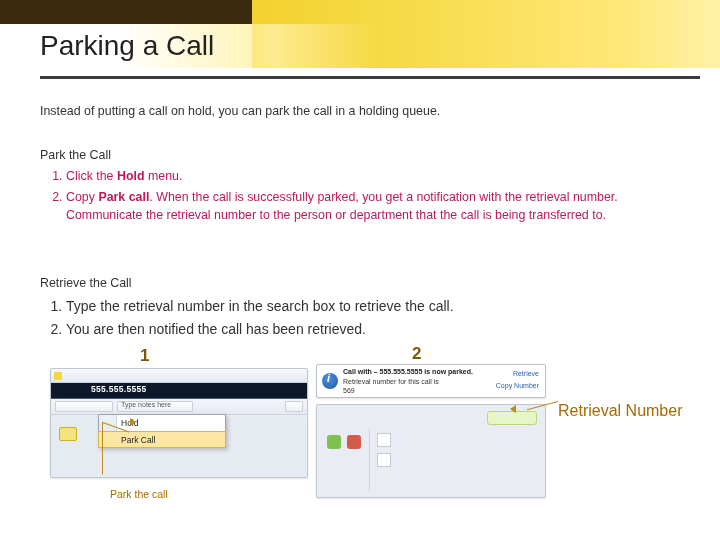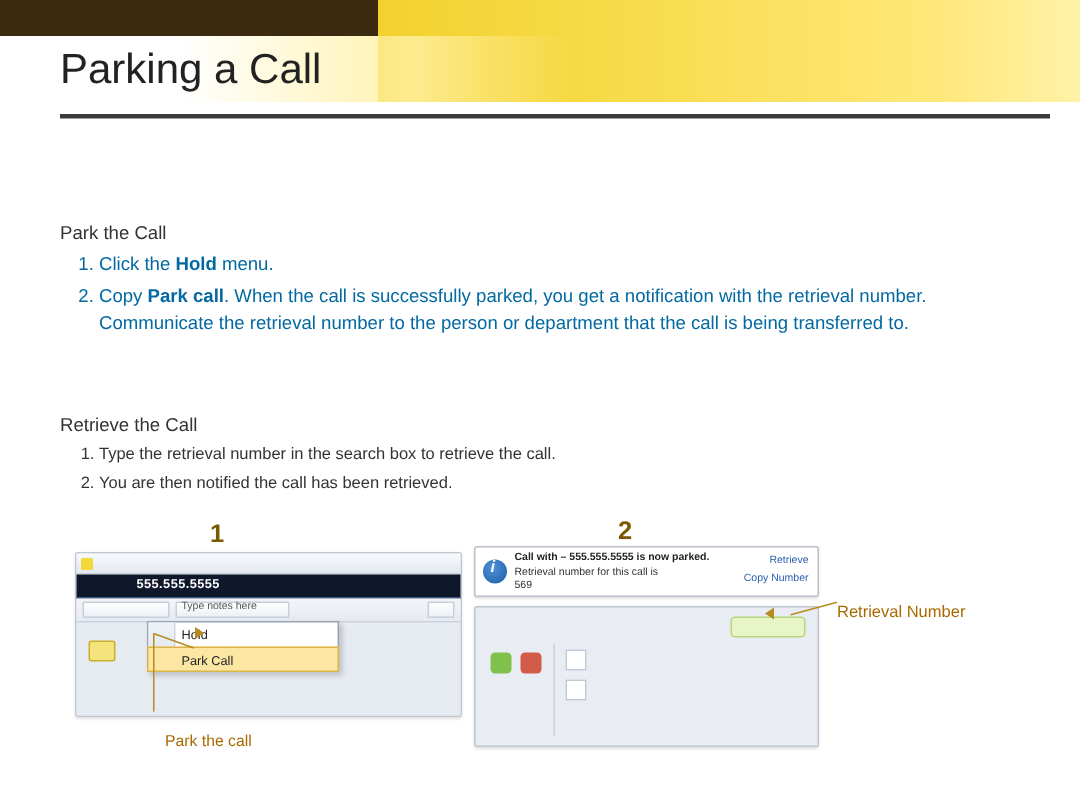--- a/index.html
+++ b/index.html
@@ -8,30 +8,30 @@
   .banner { position: absolute; top: 0; left: 0; right: 0; height: 78px; }
   .banner .brown { position: absolute; top: 0; left: 0; width: 252px; height: 24px; background: #3b2a10; }
   .banner .gold-main { position: absolute; top: 0; left: 252px; right: 0; height: 68px; background: linear-gradient(90deg, #f3d12e 0%, #f7db4a 35%, #ffe87a 80%, #fff2a8 100%); }
   .banner .gold-wash { position: absolute; top: 24px; left: 120px; width: 260px; height: 44px; background: linear-gradient(90deg, rgba(255,240,160,0) 0%, rgba(255,240,160,0.85) 60%, rgba(255,240,160,0) 100%); }
   .title { position: absolute; top: 30px; left: 40px; font-size: 28px; font-weight: 400; color: #222; }
   .rule { position: absolute; top: 76px; left: 40px; right: 20px; height: 3px; background: #3b3b3b; }
   .intro { position: absolute; top: 104px; left: 40px; right: 40px; font-size: 12.4px; color: #333; }
   .section-a { position: absolute; top: 148px; left: 40px; right: 40px; }
   .section-a .heading { font-size: 12.4px; color: #333; margin-bottom: 6px; }
   .section-a ol { list-style: decimal; margin-left: 26px; }
-  .section-a li { font-size: 12.4px; color: #0369a1; line-height: 1.45; margin-bottom: 3px; }
+  .section-a li { font-size: 12.4px; color: #be185d; line-height: 1.45; margin-bottom: 3px; }
   .section-b { position: absolute; top: 276px; left: 40px; right: 40px; }
   .section-b .heading { font-size: 12.4px; color: #333; margin-bottom: 6px; }
   .section-b ol { list-style: decimal; margin-left: 26px; }
-  .section-b li { font-size: 11px; color: #333; line-height: 1.45; margin-bottom: 3px; }
+  .section-b li { font-size: 14px; color: #333; line-height: 1.45; margin-bottom: 3px; }
   .b { font-weight: 700; }
   .label1 { position: absolute; top: 346px; left: 140px; font-size: 17px; font-weight: 700; color: #7a5a00; }
   .label2 { position: absolute; top: 344px; left: 412px; font-size: 17px; font-weight: 700; color: #7a5a00; }
   .callout-a { position: absolute; top: 488px; left: 110px; font-size: 10.5px; color: #a86a00; }
-  .callout-b { position: absolute; top: 402px; left: 558px; font-size: 11px; color: #a86a00; text-align: right; }
+  .callout-b { position: absolute; top: 402px; left: 558px; font-size: 16px; color: #a86a00; text-align: right; }
 
   
   .fig1 { position: absolute; top: 368px; left: 50px; width: 258px; height: 110px; }
   .fig1 .win { position: absolute; top: 0; left: 0; right: 0; height: 110px; background: #e9edf3; border: 1px solid #bfc7d1; border-radius: 2px; box-shadow: 0 1px 2px rgba(0,0,0,0.12); }
   .fig1 .titlebar { height: 14px; background: linear-gradient(#f7f9fc,#e4e9f0); border-bottom: 1px solid #cbd2db; position: relative; }
   .fig1 .titlebar .dotL { position: absolute; left: 3px; top: 3px; width: 8px; height: 8px; background: #f2d83a; border-radius: 1px; }
   .fig1 .bluebar { height: 16px; background: #0f172a; border-bottom: 1px solid #3f5a82; position: relative; }
   .fig1 .bluebar .num { position: absolute; left: 40px; top: 1px; font-size: 8.5px; color: #fff; font-weight: 600; letter-spacing: 0.3px; }
   .fig1 .toolstrip { height: 16px; background: linear-gradient(#f3f5f9,#e6eaf1); border-bottom: 1px solid #cbd2db; position: relative; }
   .fig1 .toolstrip .btn { position: absolute; top: 2px; height: 11px; border: 1px solid #c9cfda; background: linear-gradient(#fff,#eceff5); border-radius: 1px; }
@@ -77,20 +77,21 @@
 
   <div class="banner">
     <div class="brown"></div>
     <div class="gold-main"></div>
     <div class="gold-wash"></div>
   </div>
 
   <div class="title">Parking a Call</div>
   <div class="rule"></div>
 
+  <div class="intro">Instead of putting a call on hold, you can park the call in a holding queue.</div>
 
   <div class="section-a">
     <div class="heading">Park the Call</div>
     <ol>
       <li>
         <span>Click the </span><span class="b">Hold</span><span> menu.</span>
       </li>
       <li>
         <span>Copy </span><span class="b">Park call</span><span>. When the call is successfully parked, you get a notification with the retrieval number. Communicate the retrieval number to the person or department that the call is being transferred to.</span>
       </li>

